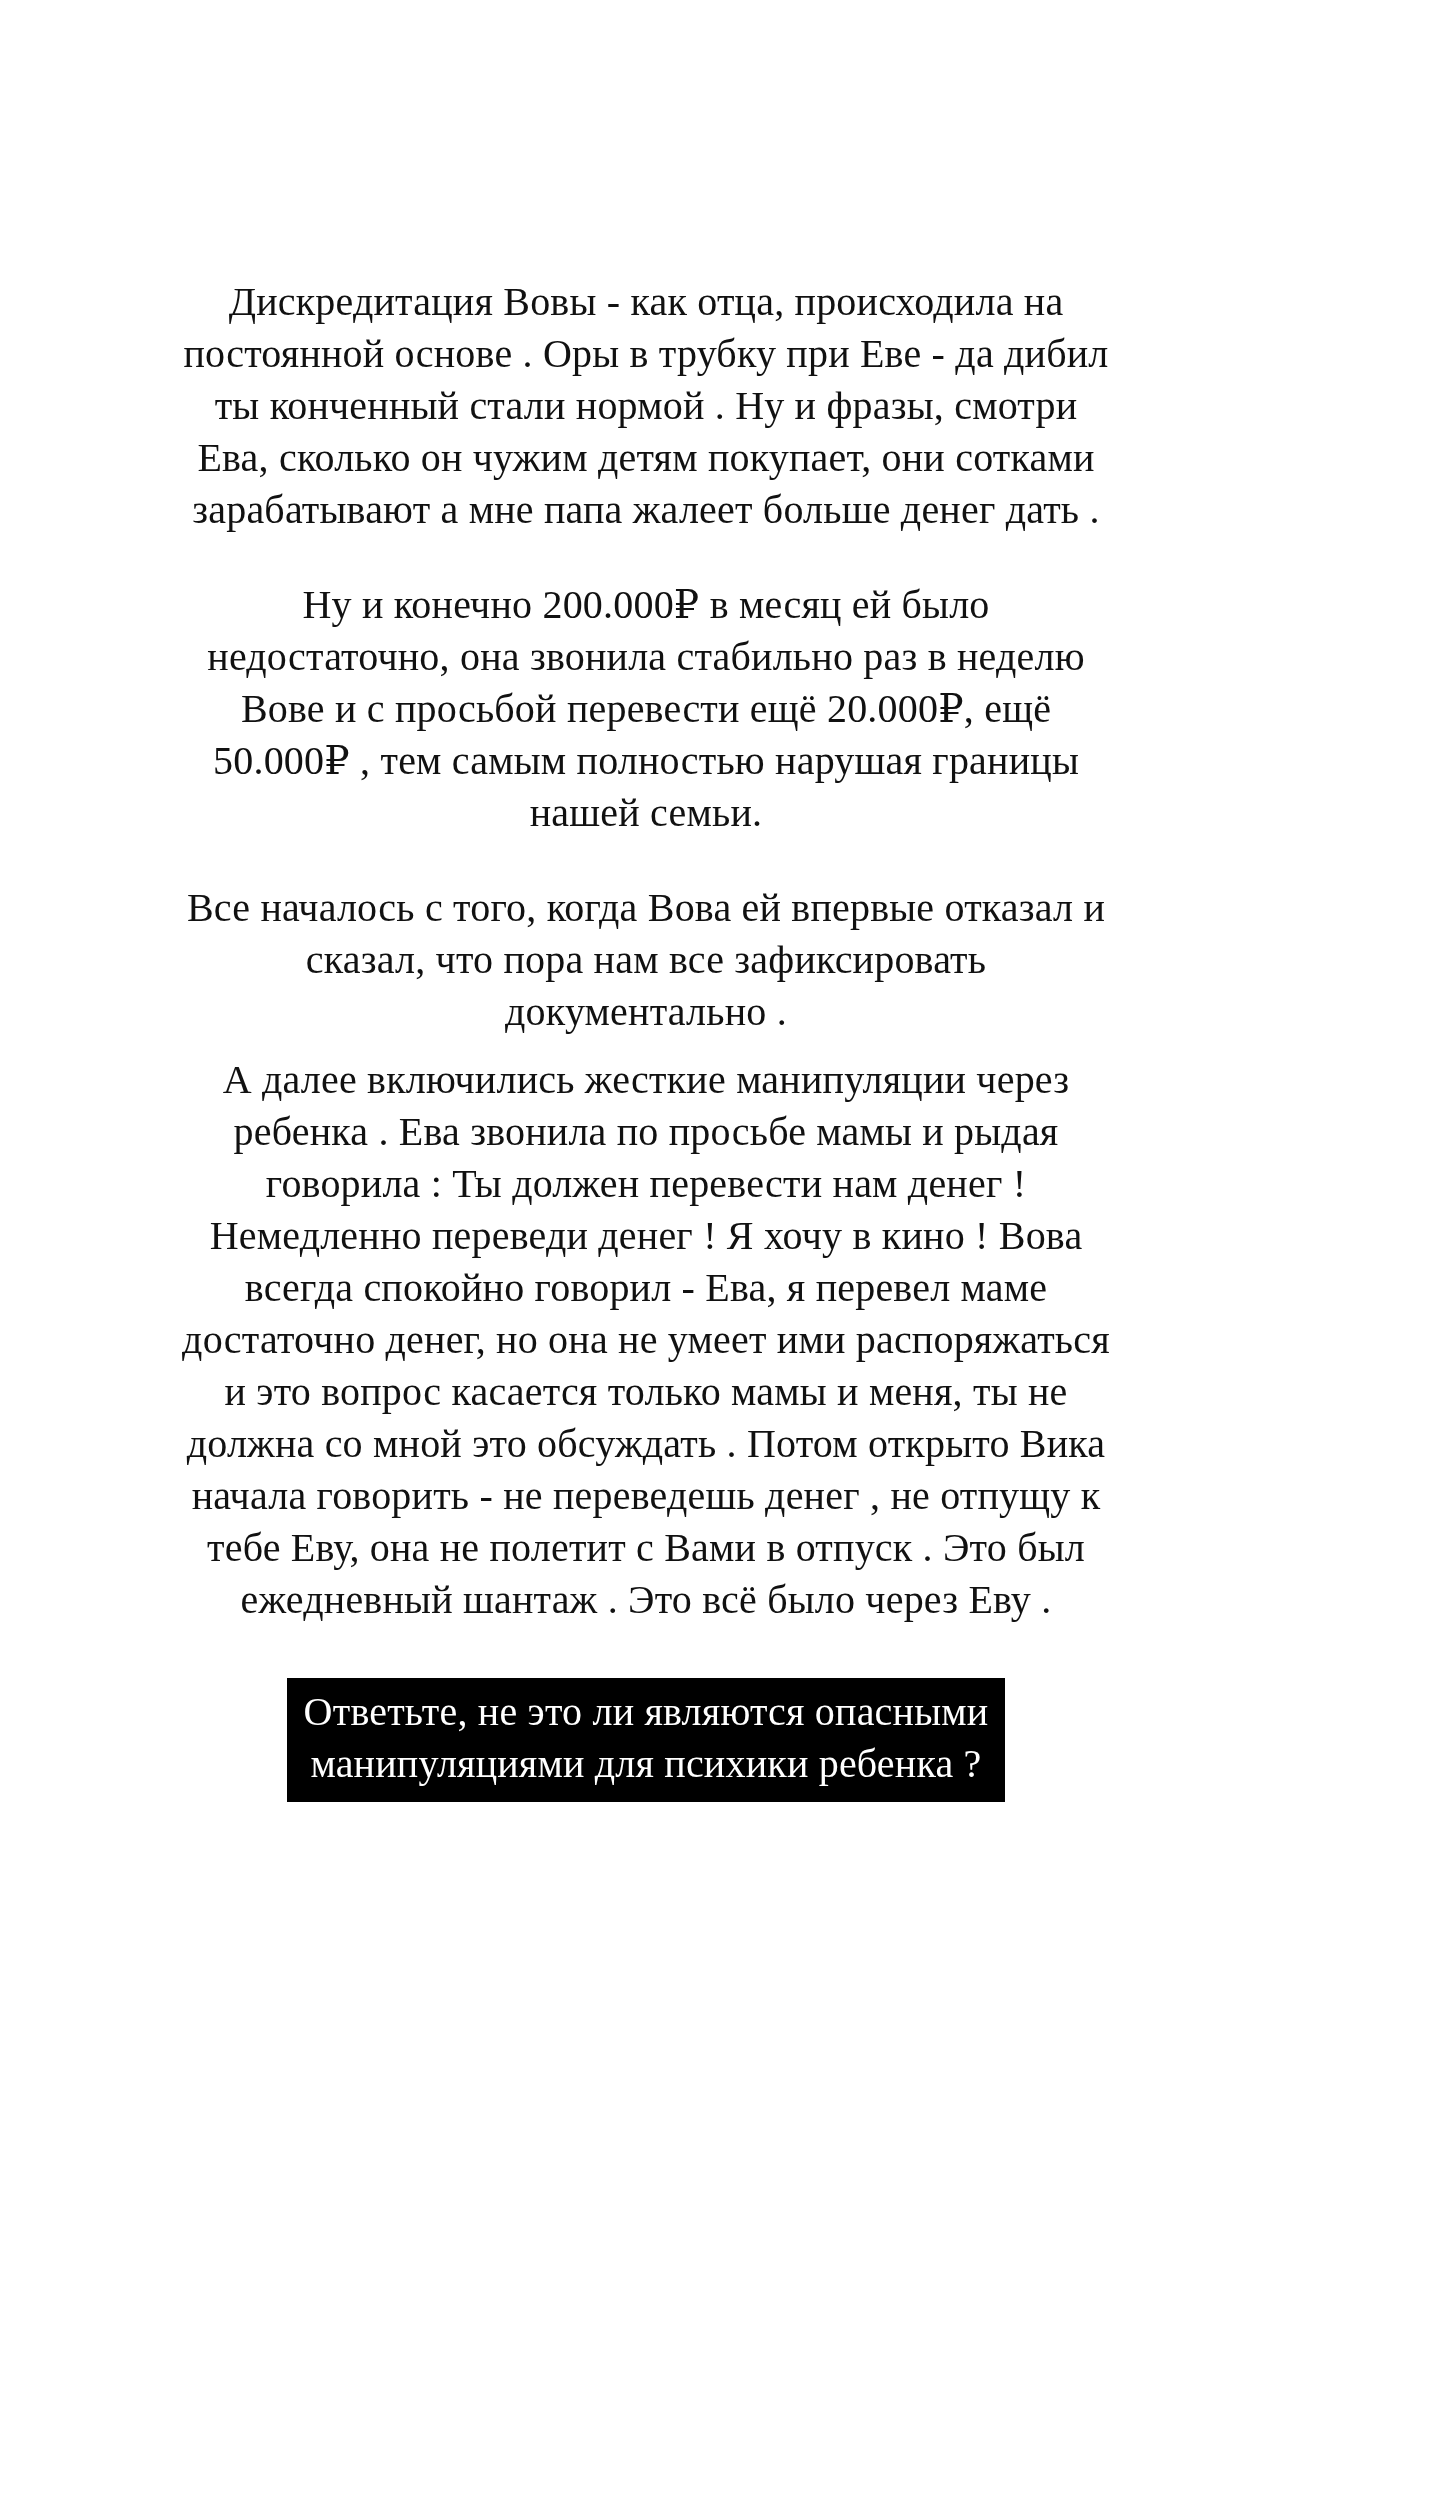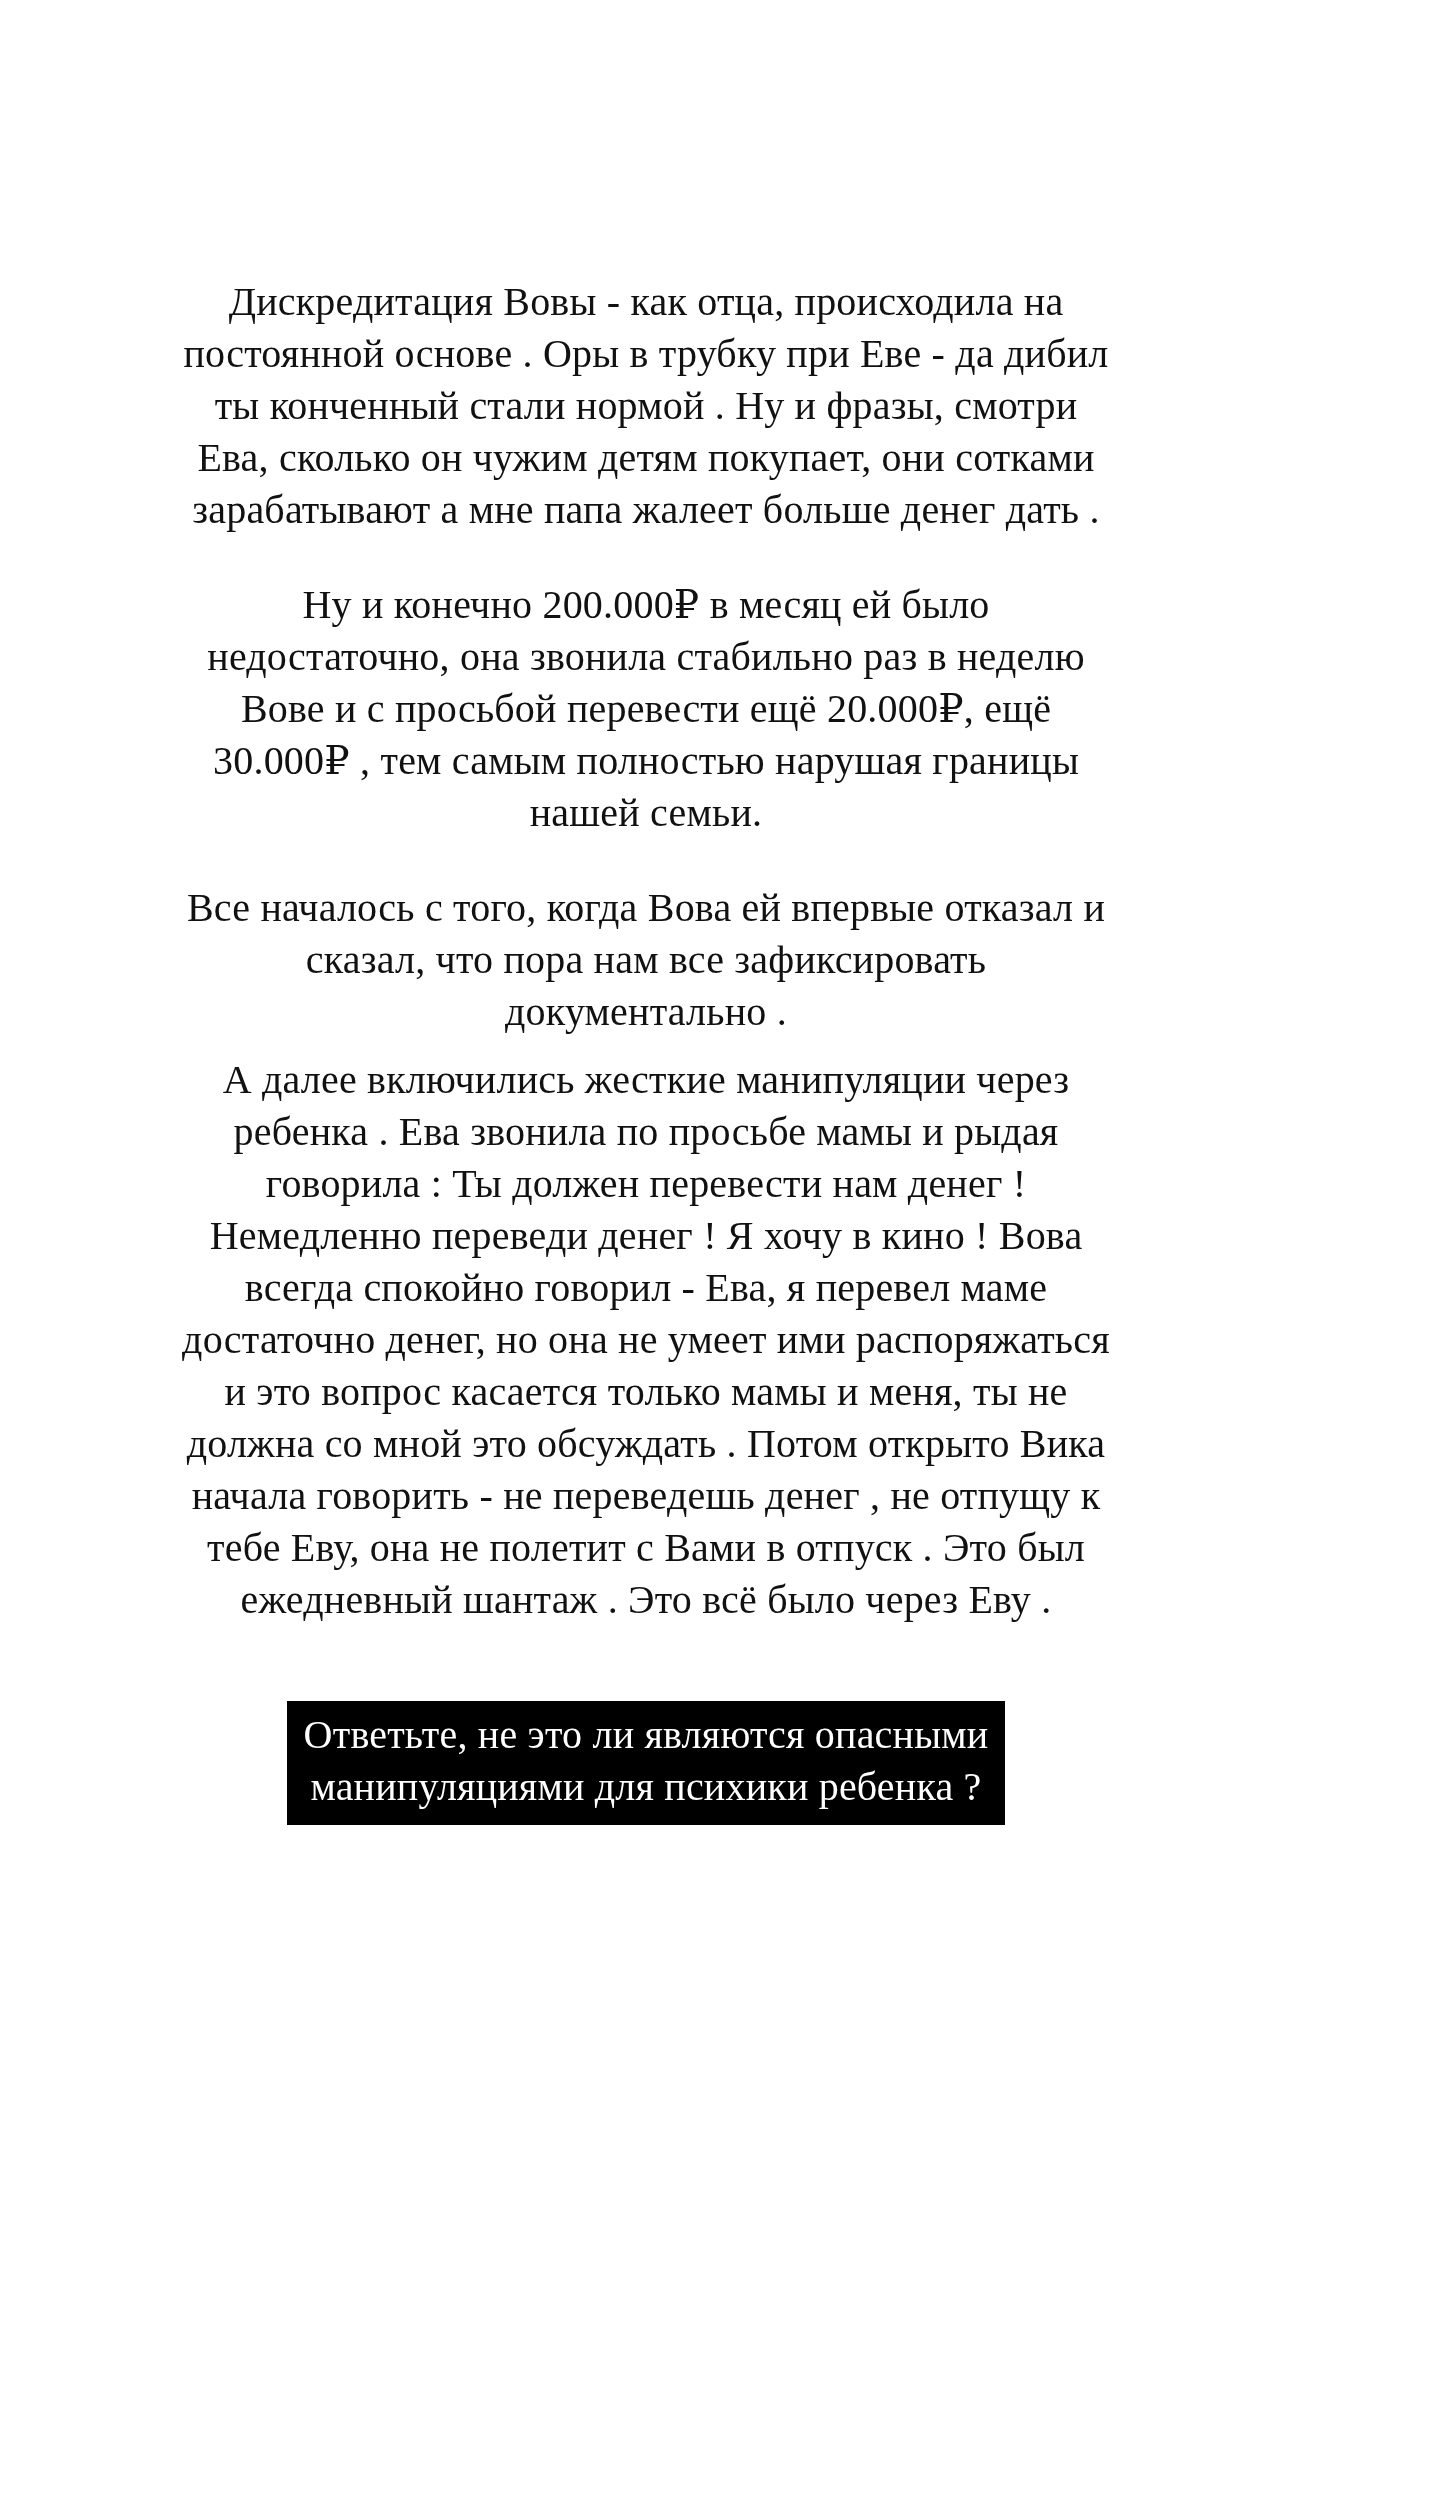--- a/index.html
+++ b/index.html
@@ -38,21 +38,21 @@
   .para + .para {
     margin-top: 16px;
   }
   .gap-large {
     height: 43px;
   }
   .para-justifyish {
     text-align: center;
   }
   .highlight-block {
-    margin-top: 75px;
+    margin-top: 52px;
     display: flex;
     justify-content: center;
   }
   .highlight-inner {
     background: #000000;
     color: #ffffff;
     display: inline-block;
     padding: 7.7px 17px 12.3px 17px;
     text-align: center;
     font-size: 40px;
@@ -71,21 +71,21 @@
 постоянной основе . Оры в трубку при Еве - да дибил
 ты конченный стали нормой . Ну и фразы, смотри
 Ева, сколько он чужим детям покупает, они сотками
 зарабатывают а мне папа жалеет больше денег дать .</p>
 
     <div class="gap-large"></div>
 
     <p class="para">Ну и конечно 200.000₽ в месяц ей было
 недостаточно, она звонила стабильно раз в неделю
 Вове и с просьбой перевести ещё 20.000₽, ещё
-30.000₽ , тем самым полностью нарушая границы
+50.000₽ , тем самым полностью нарушая границы
 нашей семьи.</p>
 
     <div class="gap-large"></div>
 
     <p class="para">Все началось с того, когда Вова ей впервые отказал и
 сказал, что пора нам все зафиксировать
 документально .</p>
 
     <p class="para para-justifyish">А далее включились жесткие манипуляции через
 ребенка . Ева звонила по просьбе мамы и рыдая

